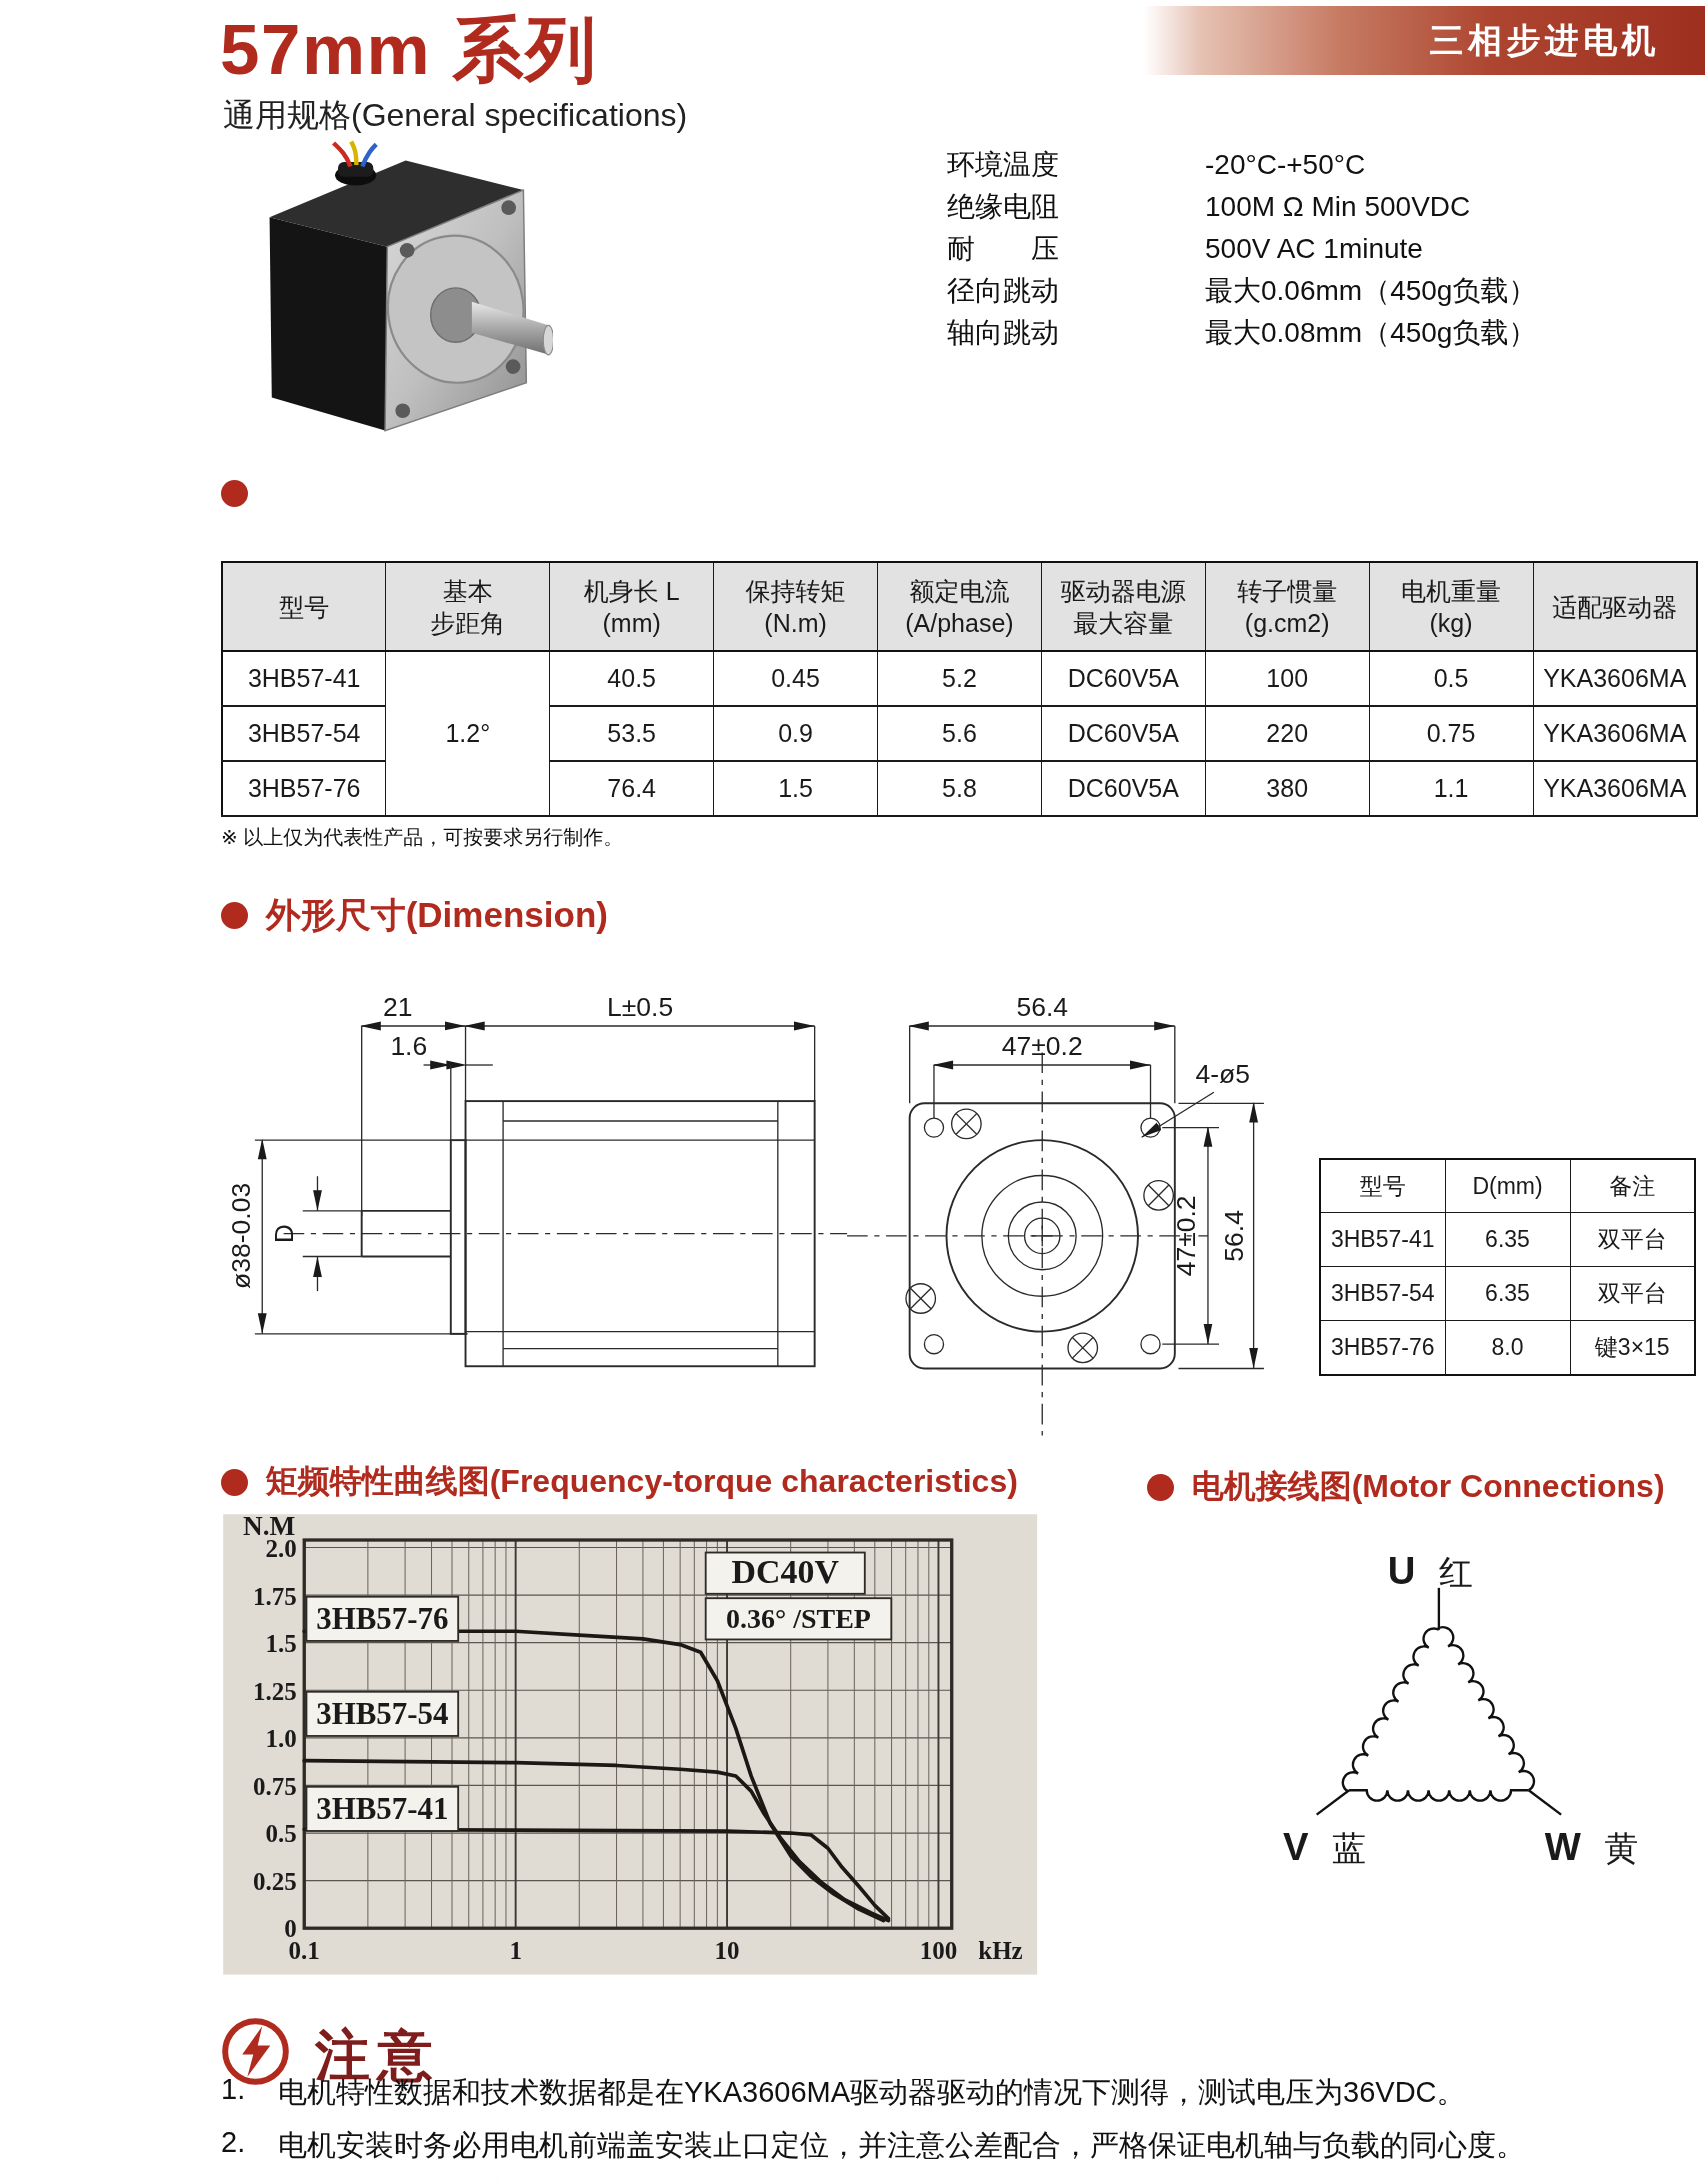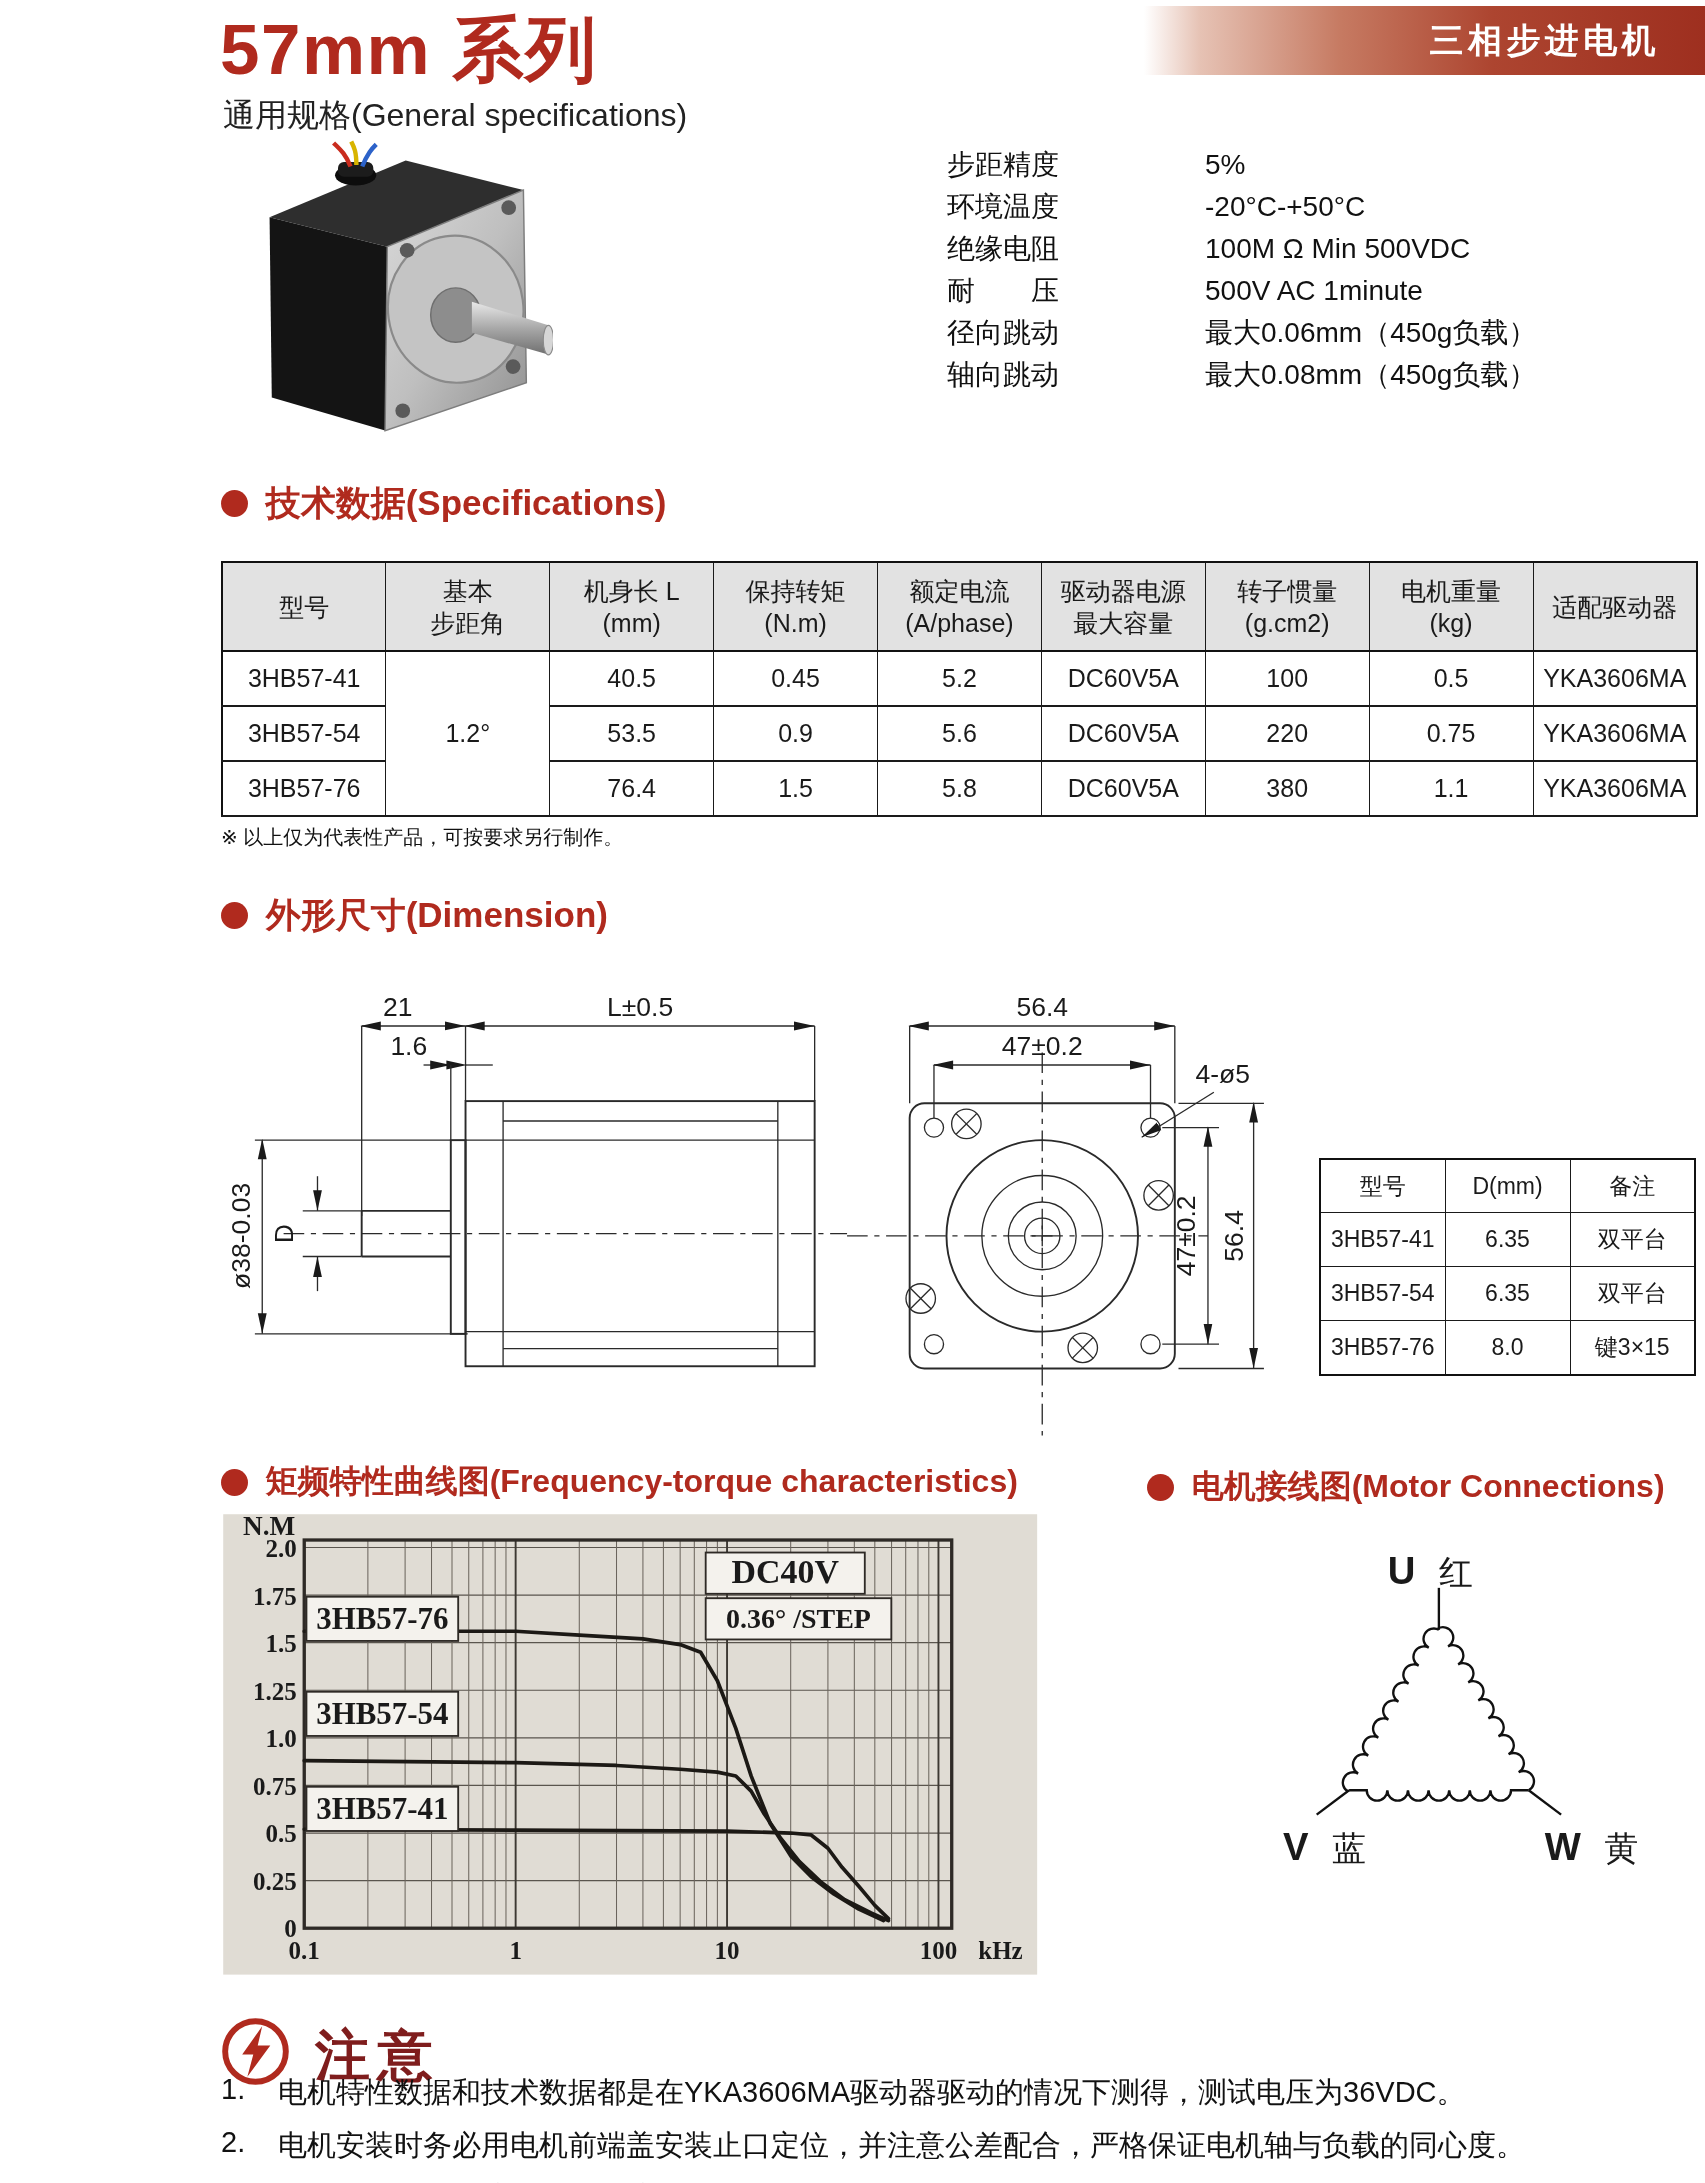--- a/index.html
+++ b/index.html
@@ -105,24 +105,20 @@
   </g>
   <g fill="none" stroke-width="6">
     <path d="M135,36 C128,18 120,12 112,4" stroke="#c92c1e"></path>
     <path d="M143,34 C143,16 140,10 136,2" stroke="#d8b400"></path>
     <path d="M151,36 C158,18 164,12 170,6" stroke="#2c62c9"></path>
   </g>
 </svg>
 
 <div class="abs gen-specs">
   <div class="gen-row">
-      <span class="gen-label">步距精度</span>
-      <span class="gen-value">5%</span>
-    </div>
-  <div class="gen-row">
       <span class="gen-label">环境温度</span>
       <span class="gen-value">-20°C-+50°C</span>
     </div>
   <div class="gen-row">
       <span class="gen-label">绝缘电阻</span>
       <span class="gen-value">100M Ω Min 500VDC</span>
     </div>
   <div class="gen-row">
       <span class="gen-label">耐　　压</span>
       <span class="gen-value">500V AC 1minute</span>
@@ -132,21 +128,20 @@
       <span class="gen-value">最大0.06mm（450g负载）</span>
     </div>
   <div class="gen-row">
       <span class="gen-label">轴向跳动</span>
       <span class="gen-value">最大0.08mm（450g负载）</span>
     </div>
 </div>
 
 <div class="abs sec-head" style="left:221px;top:480px;">
   <span class="bullet"></span>
-  <span>技术数据(Specifications)</span>
 </div>
 
 <table class="abs spec-table">
   <thead>
     <tr>
       <th>型号</th>
       <th>基本
 步距角</th>
       <th>机身长 L
 (mm)</th>

